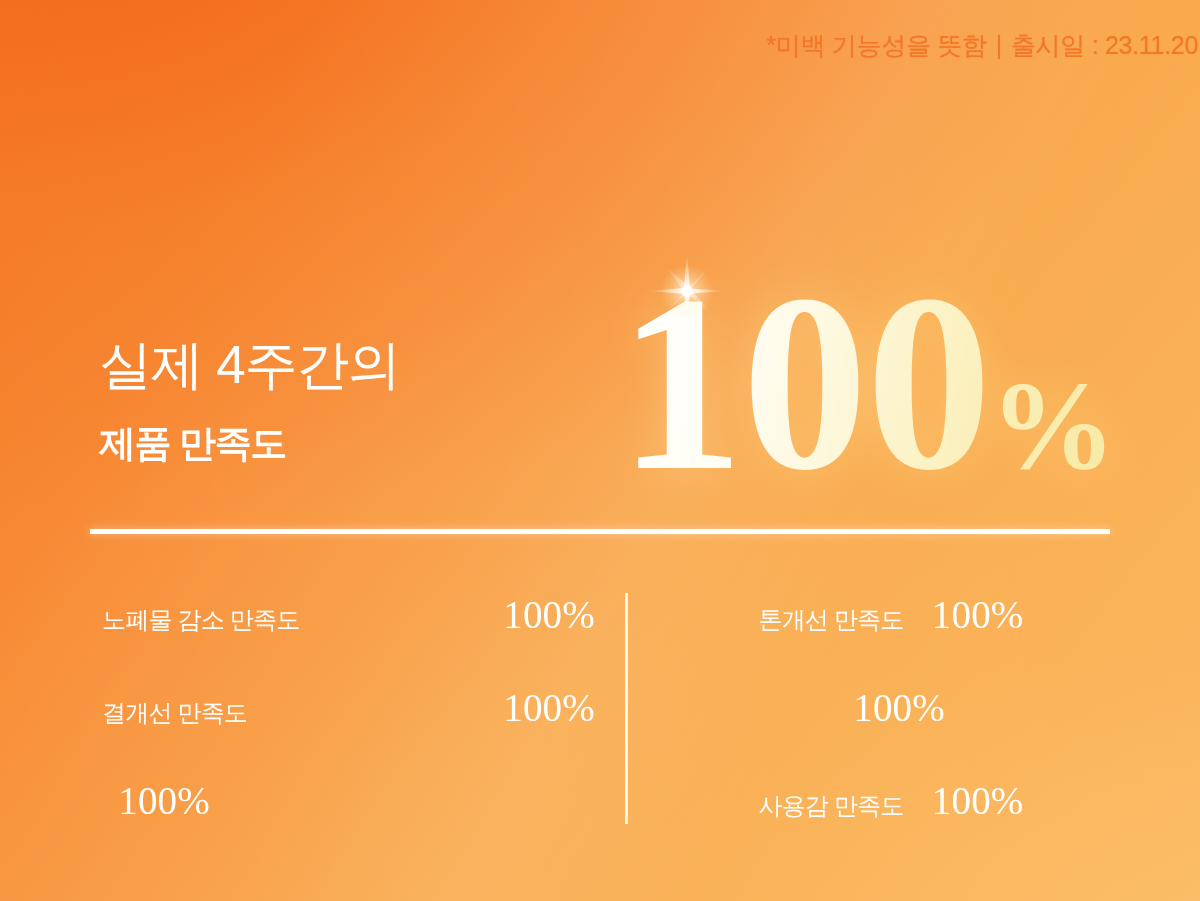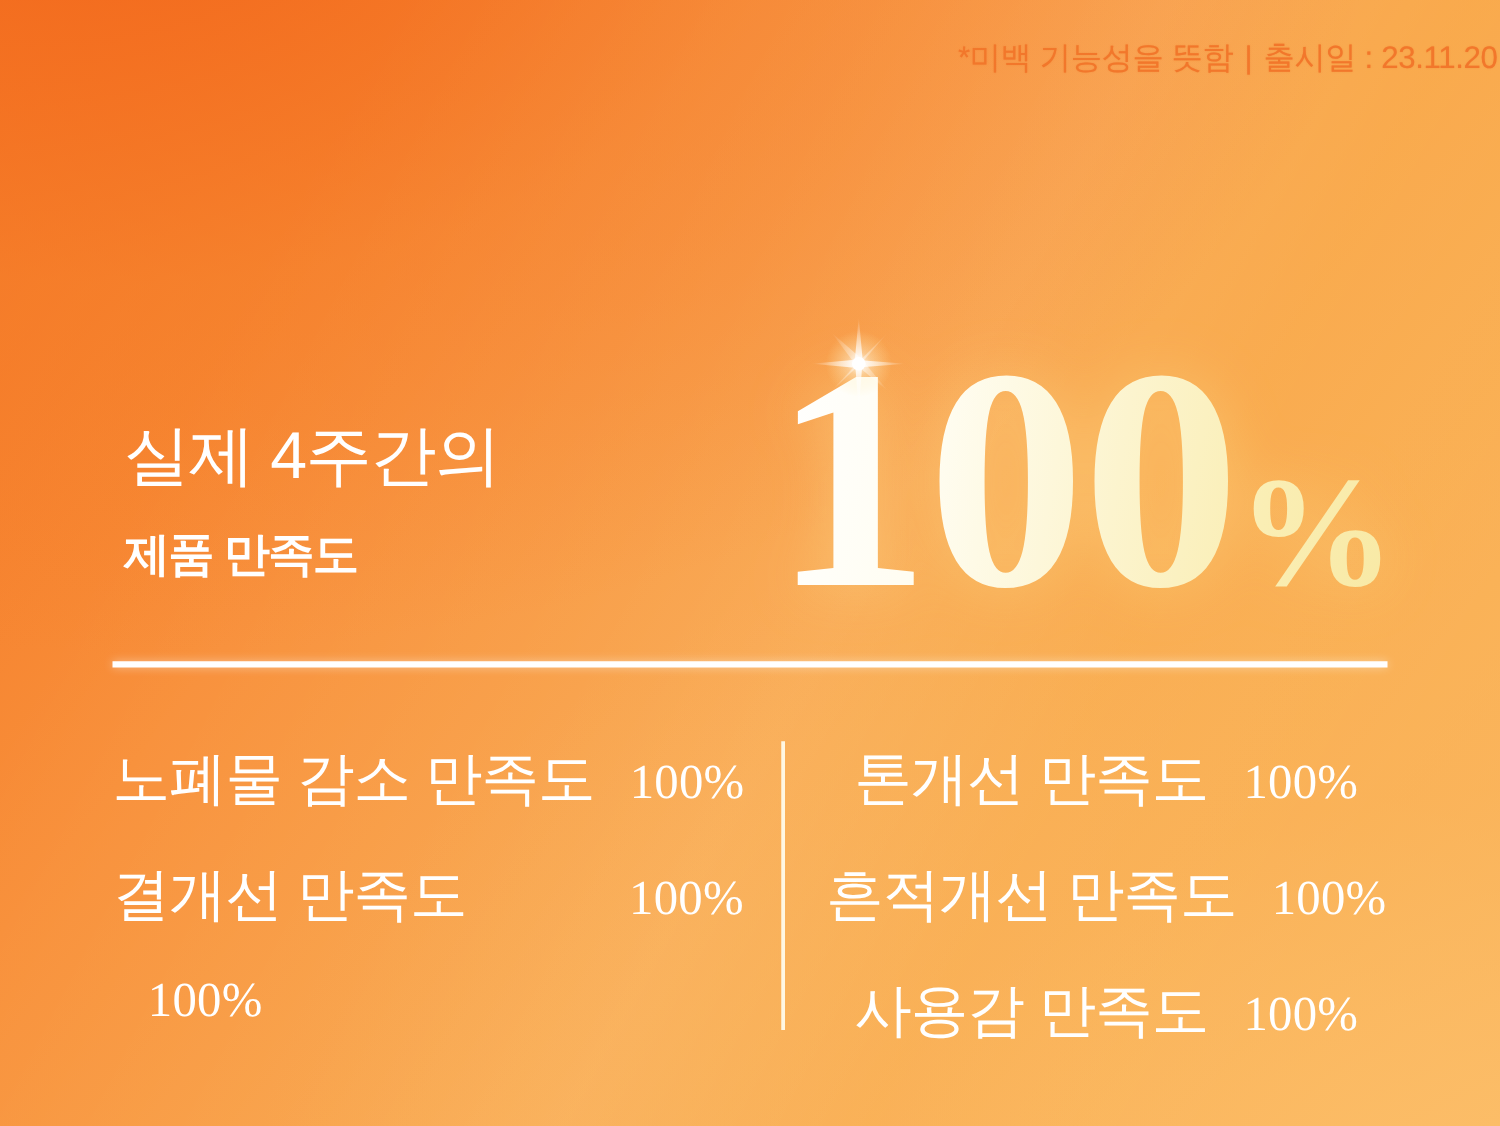--- a/index.html
+++ b/index.html
@@ -151,25 +151,26 @@
   .stats-col.left  { width: 505px; }
   .stats-col.right { width: 470px; margin-left: 55px; align-items: center; }
 
   .stat-row {
     display: flex;
     align-items: baseline;
     height: 52px;
   }
   .stat-label {
     flex: 1 1 auto;
-    font-size: 46px;
+    font-size: 24px;
     font-weight: 400;
     letter-spacing: -0.8px;
     color: #FFFFFF;
     white-space: nowrap;
+    margin-left: 12px;
   }
   .stat-value {
     flex: 0 0 auto;
     font-family: "Liberation Serif", "DejaVu Serif", serif;
     font-size: 39px;
     font-weight: 400;
     letter-spacing: 0.2px;
     color: #FFFFFF;
     white-space: nowrap;
     text-align: right;
@@ -249,21 +250,20 @@
         <span class="stat-value">100%</span>
       </div>
     </div>
 
     <div class="stats-col right">
       <div class="stat-row">
         <span class="stat-label">톤개선 만족도</span>
         <span class="stat-value">100%</span>
       </div>
       <div class="stat-row">
-        <span class="stat-label">흔적개선 만족도</span>
         <span class="stat-value">100%</span>
       </div>
       <div class="stat-row">
         <span class="stat-label">사용감 만족도</span>
         <span class="stat-value">100%</span>
       </div>
     </div>
 
   </div>
 

